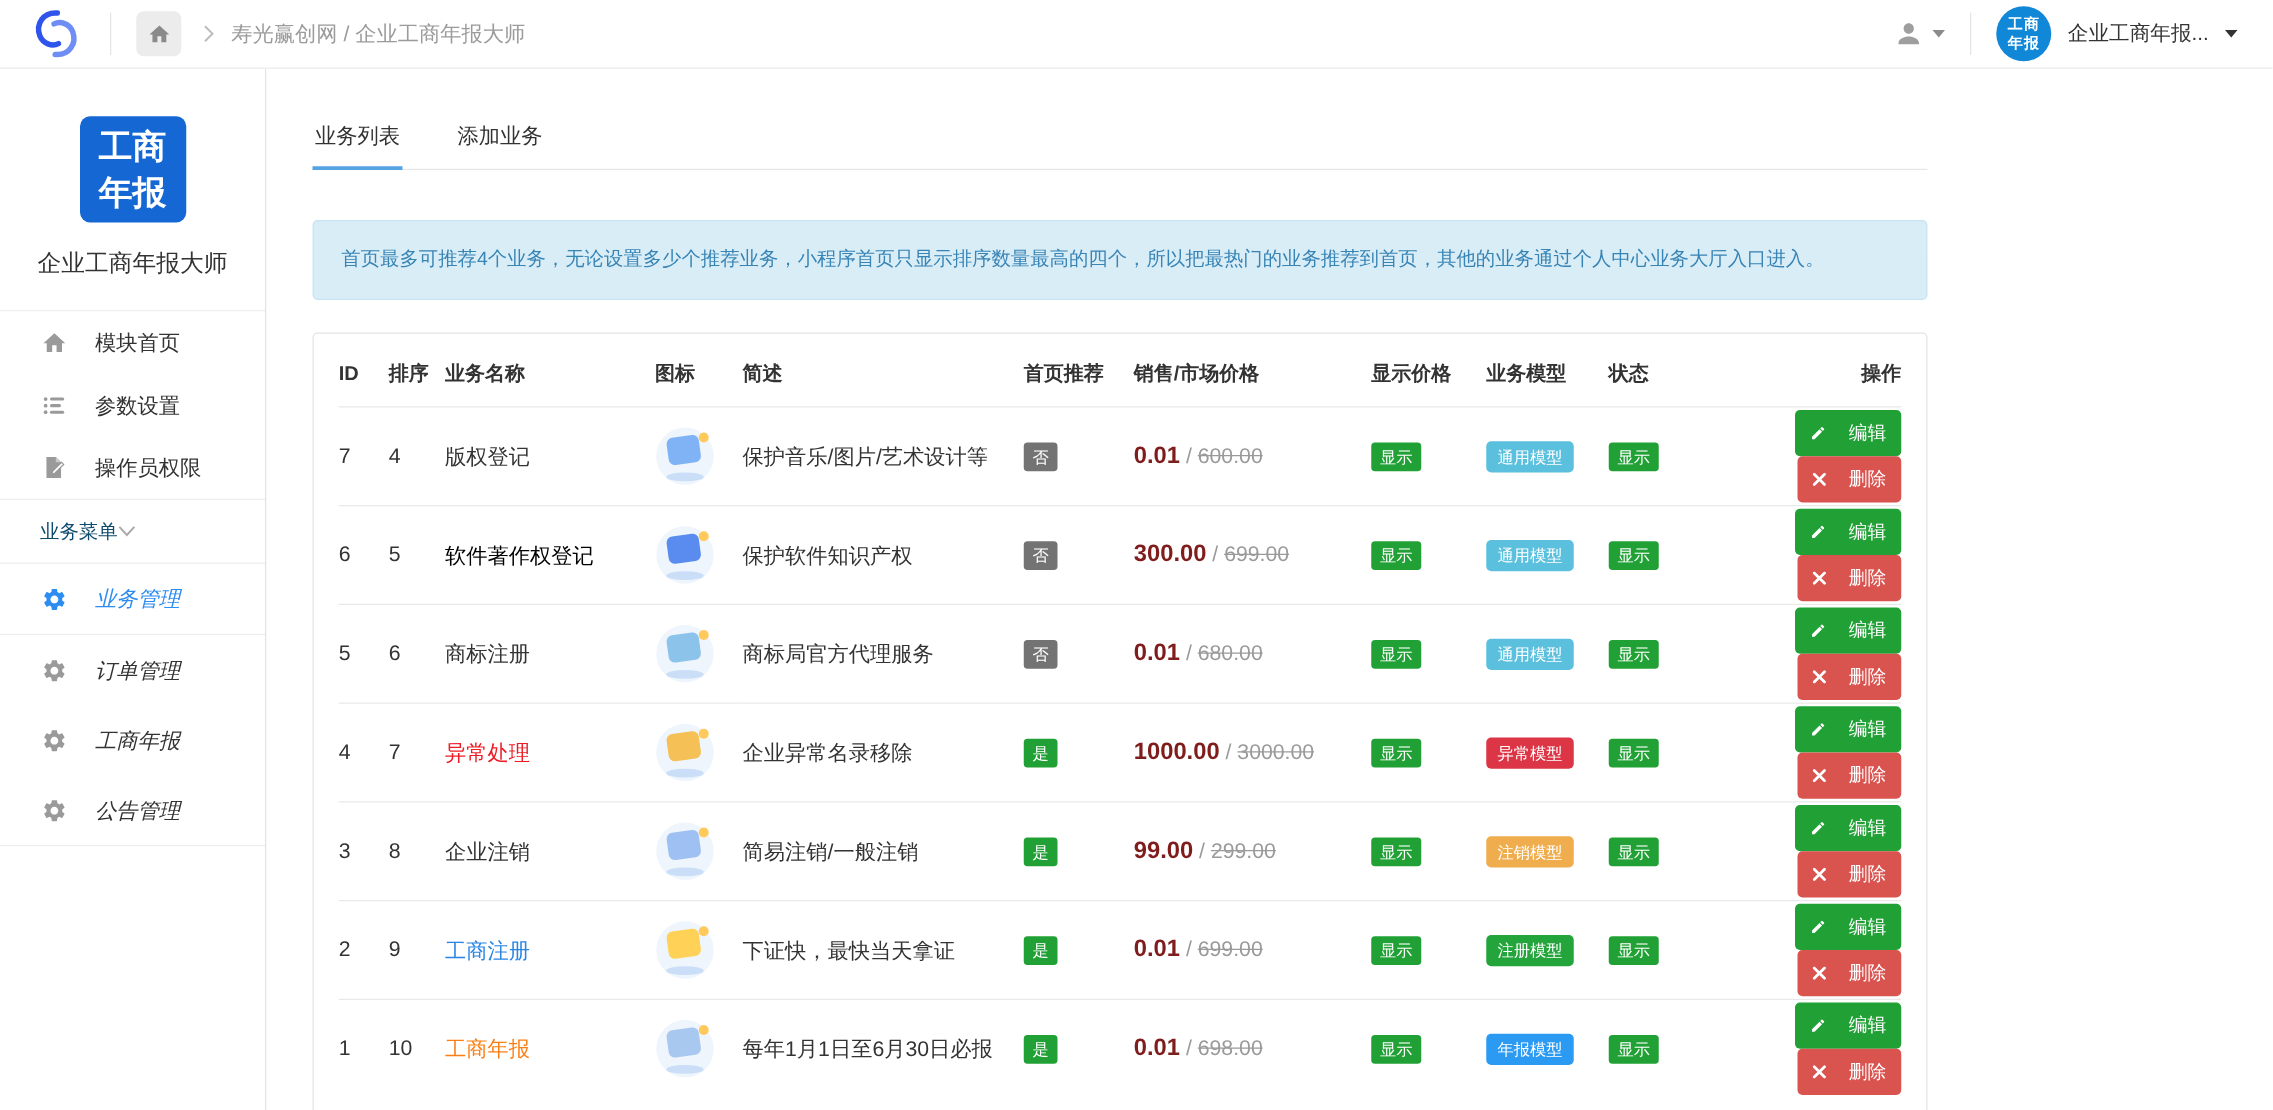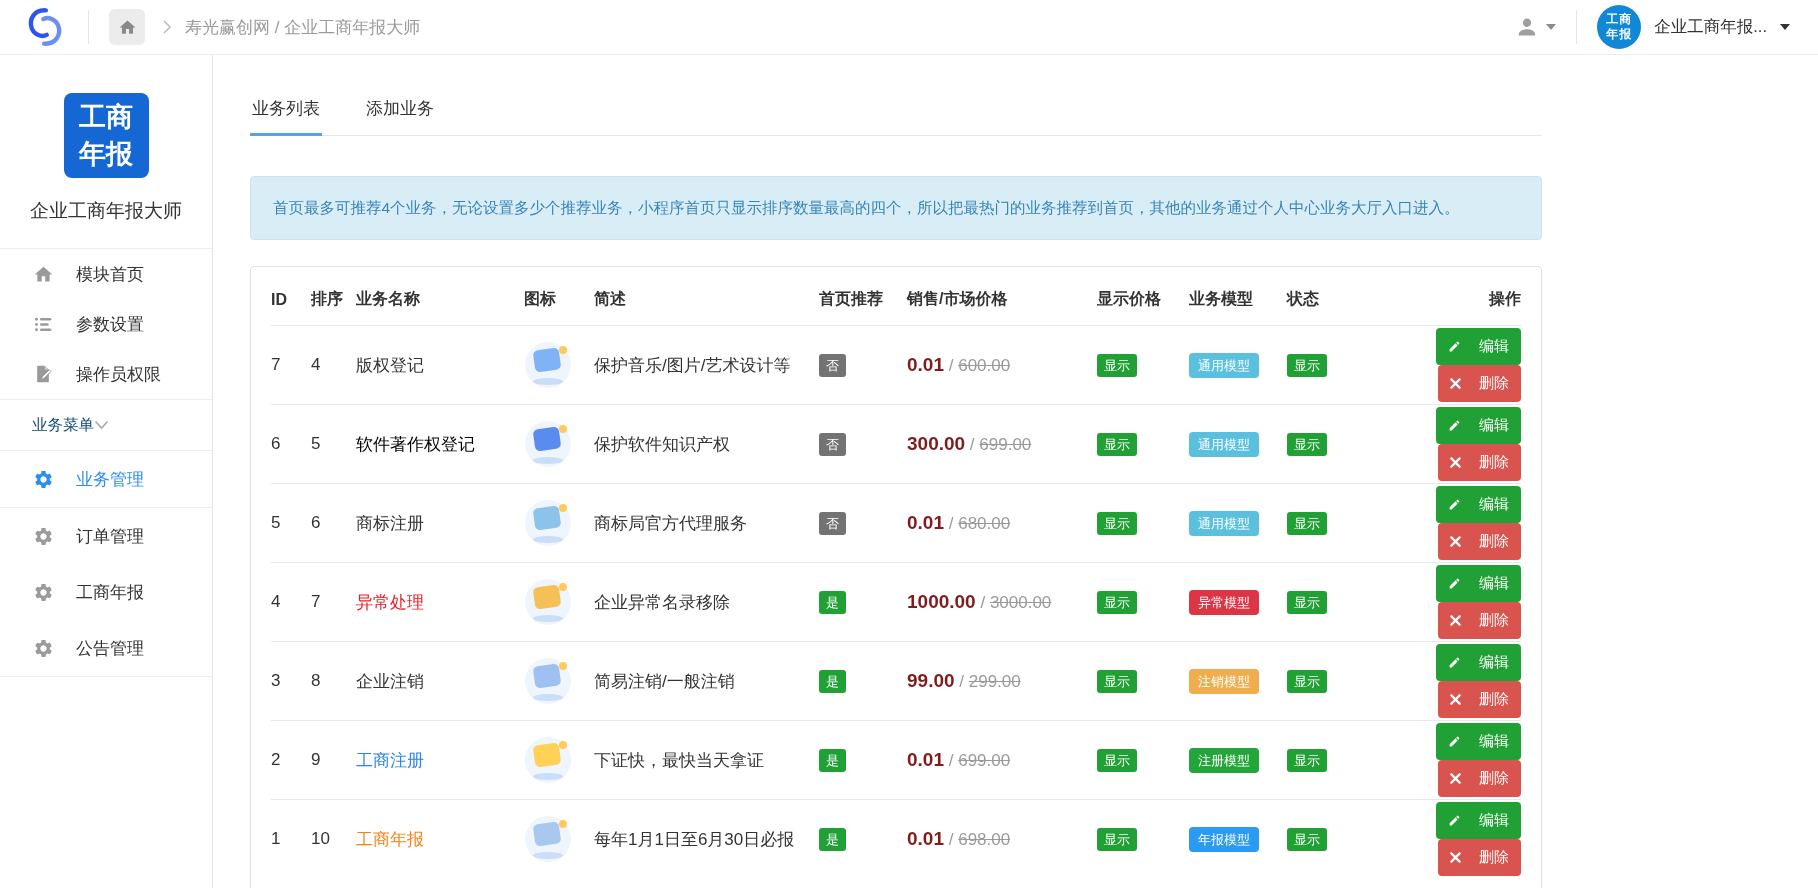--- a/index.html
+++ b/index.html
@@ -46,21 +46,21 @@
     font-family: "Liberation Serif", "DejaVu Serif", serif;
   }
   .app-name { text-align: center; font-size: 19px; color: #333; margin: 20px 0 24px; }
   .menu-divider { border-top: 1px solid #ededed; }
   .menu-item {
     height: 50px; display: flex; align-items: center; padding-left: 32px; gap: 22px;
     font-size: 17px; color: #333; cursor: pointer;
   }
   .menu-item .mi-icon { width: 22px; display: flex; justify-content: center; }
   .menu-item.active { color: #2d8cf0; }
-  .menu-group .menu-item { height: 56px; }
+  .menu-group .menu-item { height: 56px; font-style: italic; }
   .menu-section {
     height: 50px; display: flex; align-items: center; justify-content: flex-start;
     padding: 0 24px 0 32px; color: #0c4a6e; font-size: 15.5px; cursor: pointer;
   }
   
   .main { position: absolute; left: 213px; top: 55px; right: 0; bottom: 0; padding: 40px 0 0 37px; overflow: hidden; }
   .content { width: 1292px; }
   .tabbar { display: flex; gap: 42px; border-bottom: 1px solid #e6e6e6; }
   .tab { font-size: 17px; color: #333; padding: 2px 2px 15px; cursor: pointer; position: relative; }
   .tab.active::after { content: ""; position: absolute; left: 0; right: 0; bottom: -1px; height: 3px; background: #54a3e2; }

